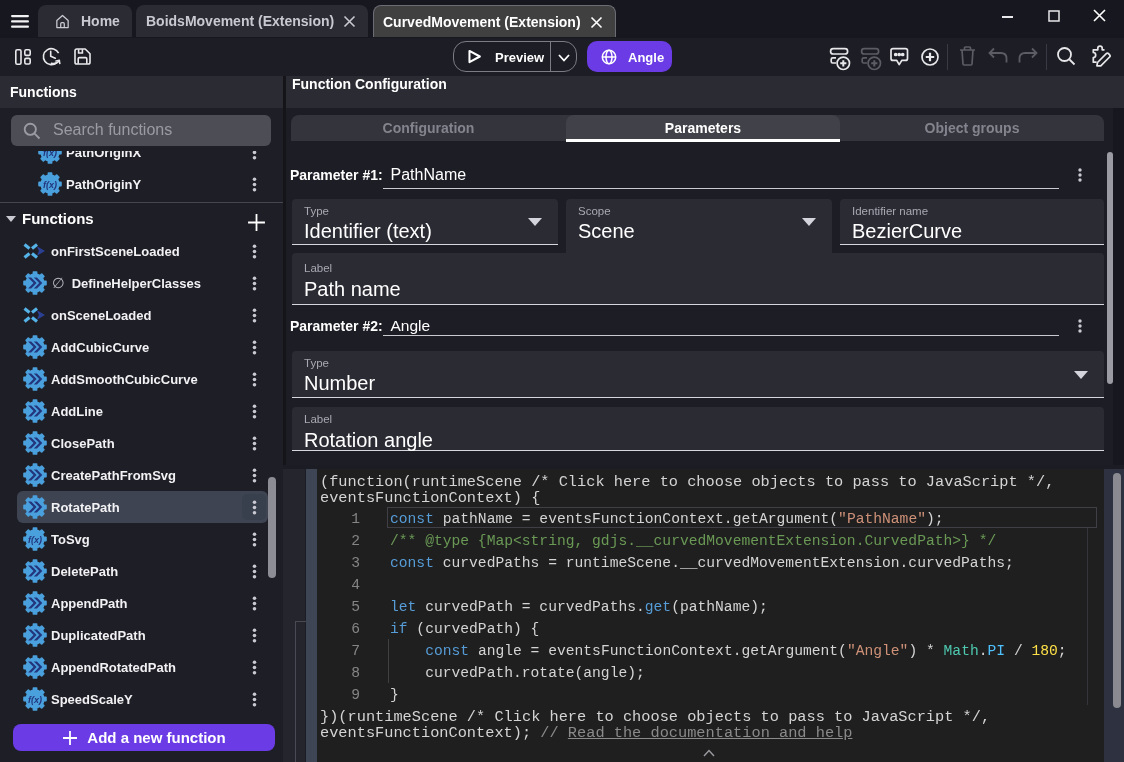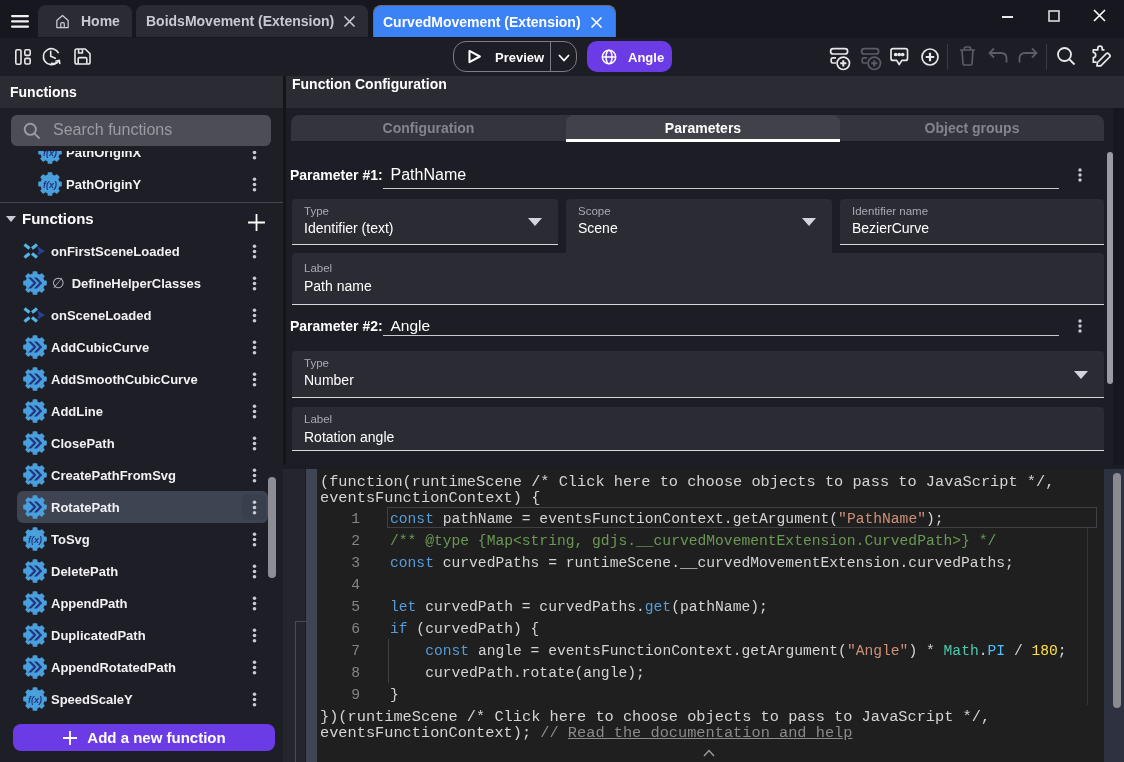--- a/index.html
+++ b/index.html
@@ -9,21 +9,21 @@
   #stage { position:relative; width:1124px; height:762px; }
   .tab { position:absolute; top:5px; height:32px; background:#2b2b34;
     border-radius:8px 8px 0 0; color:#c9c9d2; font-size:14px; font-weight:700;
     display:flex; align-items:center; white-space:nowrap; overflow:hidden; }
   .srow { position:absolute; height:32px; display:flex; align-items:center;
     color:#f2f2f4; font-size:13px; font-weight:700; white-space:nowrap; }
   .dots3 { position:absolute; width:3px; height:13px; }
   .fbox { position:absolute; background:#2b2b34; border-radius:4px 4px 0 0;
     border-bottom:1px solid #d6d6dd; }
   .flabel { position:absolute; left:12px; top:6px; font-size:11.5px; color:#a9a9b3; }
-  .fvalue { position:absolute; left:12px; top:21px; font-size:14px; color:#ffffff; white-space:nowrap; }
+  .fvalue { position:absolute; left:12px; top:21px; font-size:20px; color:#ffffff; white-space:nowrap; }
   .caret { position:absolute; width:0; height:0; border-left:7px solid transparent;
     border-right:7px solid transparent; border-top:8px solid #d4d4dc; }
   .cline { position:absolute; left:316px; width:788px; height:22px;
     font-family:"Liberation Mono", monospace; font-size:14.65px; line-height:22px;
     white-space:pre; color:#d4d4d4; }
   .lnum { position:absolute; width:44px; text-align:right;
     font-family:"Liberation Mono", monospace; font-size:14.65px; line-height:22px;
     color:#858585; }
   .k { color:#569cd6; } .s { color:#ce9178; } .c { color:#6a9955; }
   .t { color:#4ec9b0; } .p { color:#4fc1ff; } .n { color:#fde047; }
@@ -47,21 +47,21 @@
       <path d="M9.5 20.5 L9.5 15 Q9.5 13.5 11 13.5 L13 13.5 Q14.5 13.5 14.5 15 L14.5 20.5" stroke-linejoin="round"></path>
     </svg>
     <span style="margin-left:10px">Home</span>
   </div>
   <div class="tab" style="left:136px;width:232px;">
     <span style="margin-left:10px">BoidsMovement (Extension)</span>
     <svg style="position:absolute;right:12px;top:10px" width="13" height="13" viewBox="0 0 13 13" stroke="#c9c9d2" stroke-width="1.6">
       <path d="M1.5 1.5 L11.5 11.5 M11.5 1.5 L1.5 11.5"></path>
     </svg>
   </div>
-  <div class="tab" style="left:373px;width:243px;background:#3b82f6;border:1px solid #6c6c75;border-bottom:none;color:#ffffff;font-weight:700;">
+  <div class="tab" style="left:373px;width:243px;background:#404040;border:1px solid #6c6c75;border-bottom:none;color:#ffffff;font-weight:700;">
     <span style="margin-left:9px">CurvedMovement (Extension)</span>
     <svg style="position:absolute;right:12px;top:10px" width="13" height="13" viewBox="0 0 13 13" stroke="#ffffff" stroke-width="1.6">
       <path d="M1.5 1.5 L11.5 11.5 M11.5 1.5 L1.5 11.5"></path>
     </svg>
   </div>
 
   <div class="abs" style="left:1002px;top:16px;width:11px;height:1.6px;background:#e8e8ea;"></div>
   <svg class="abs" style="left:1048px;top:10px" width="12" height="12" viewBox="0 0 12 12" fill="none" stroke="#e8e8ea" stroke-width="1.5">
     <rect x="1" y="1" width="10" height="10"></rect>
   </svg>

